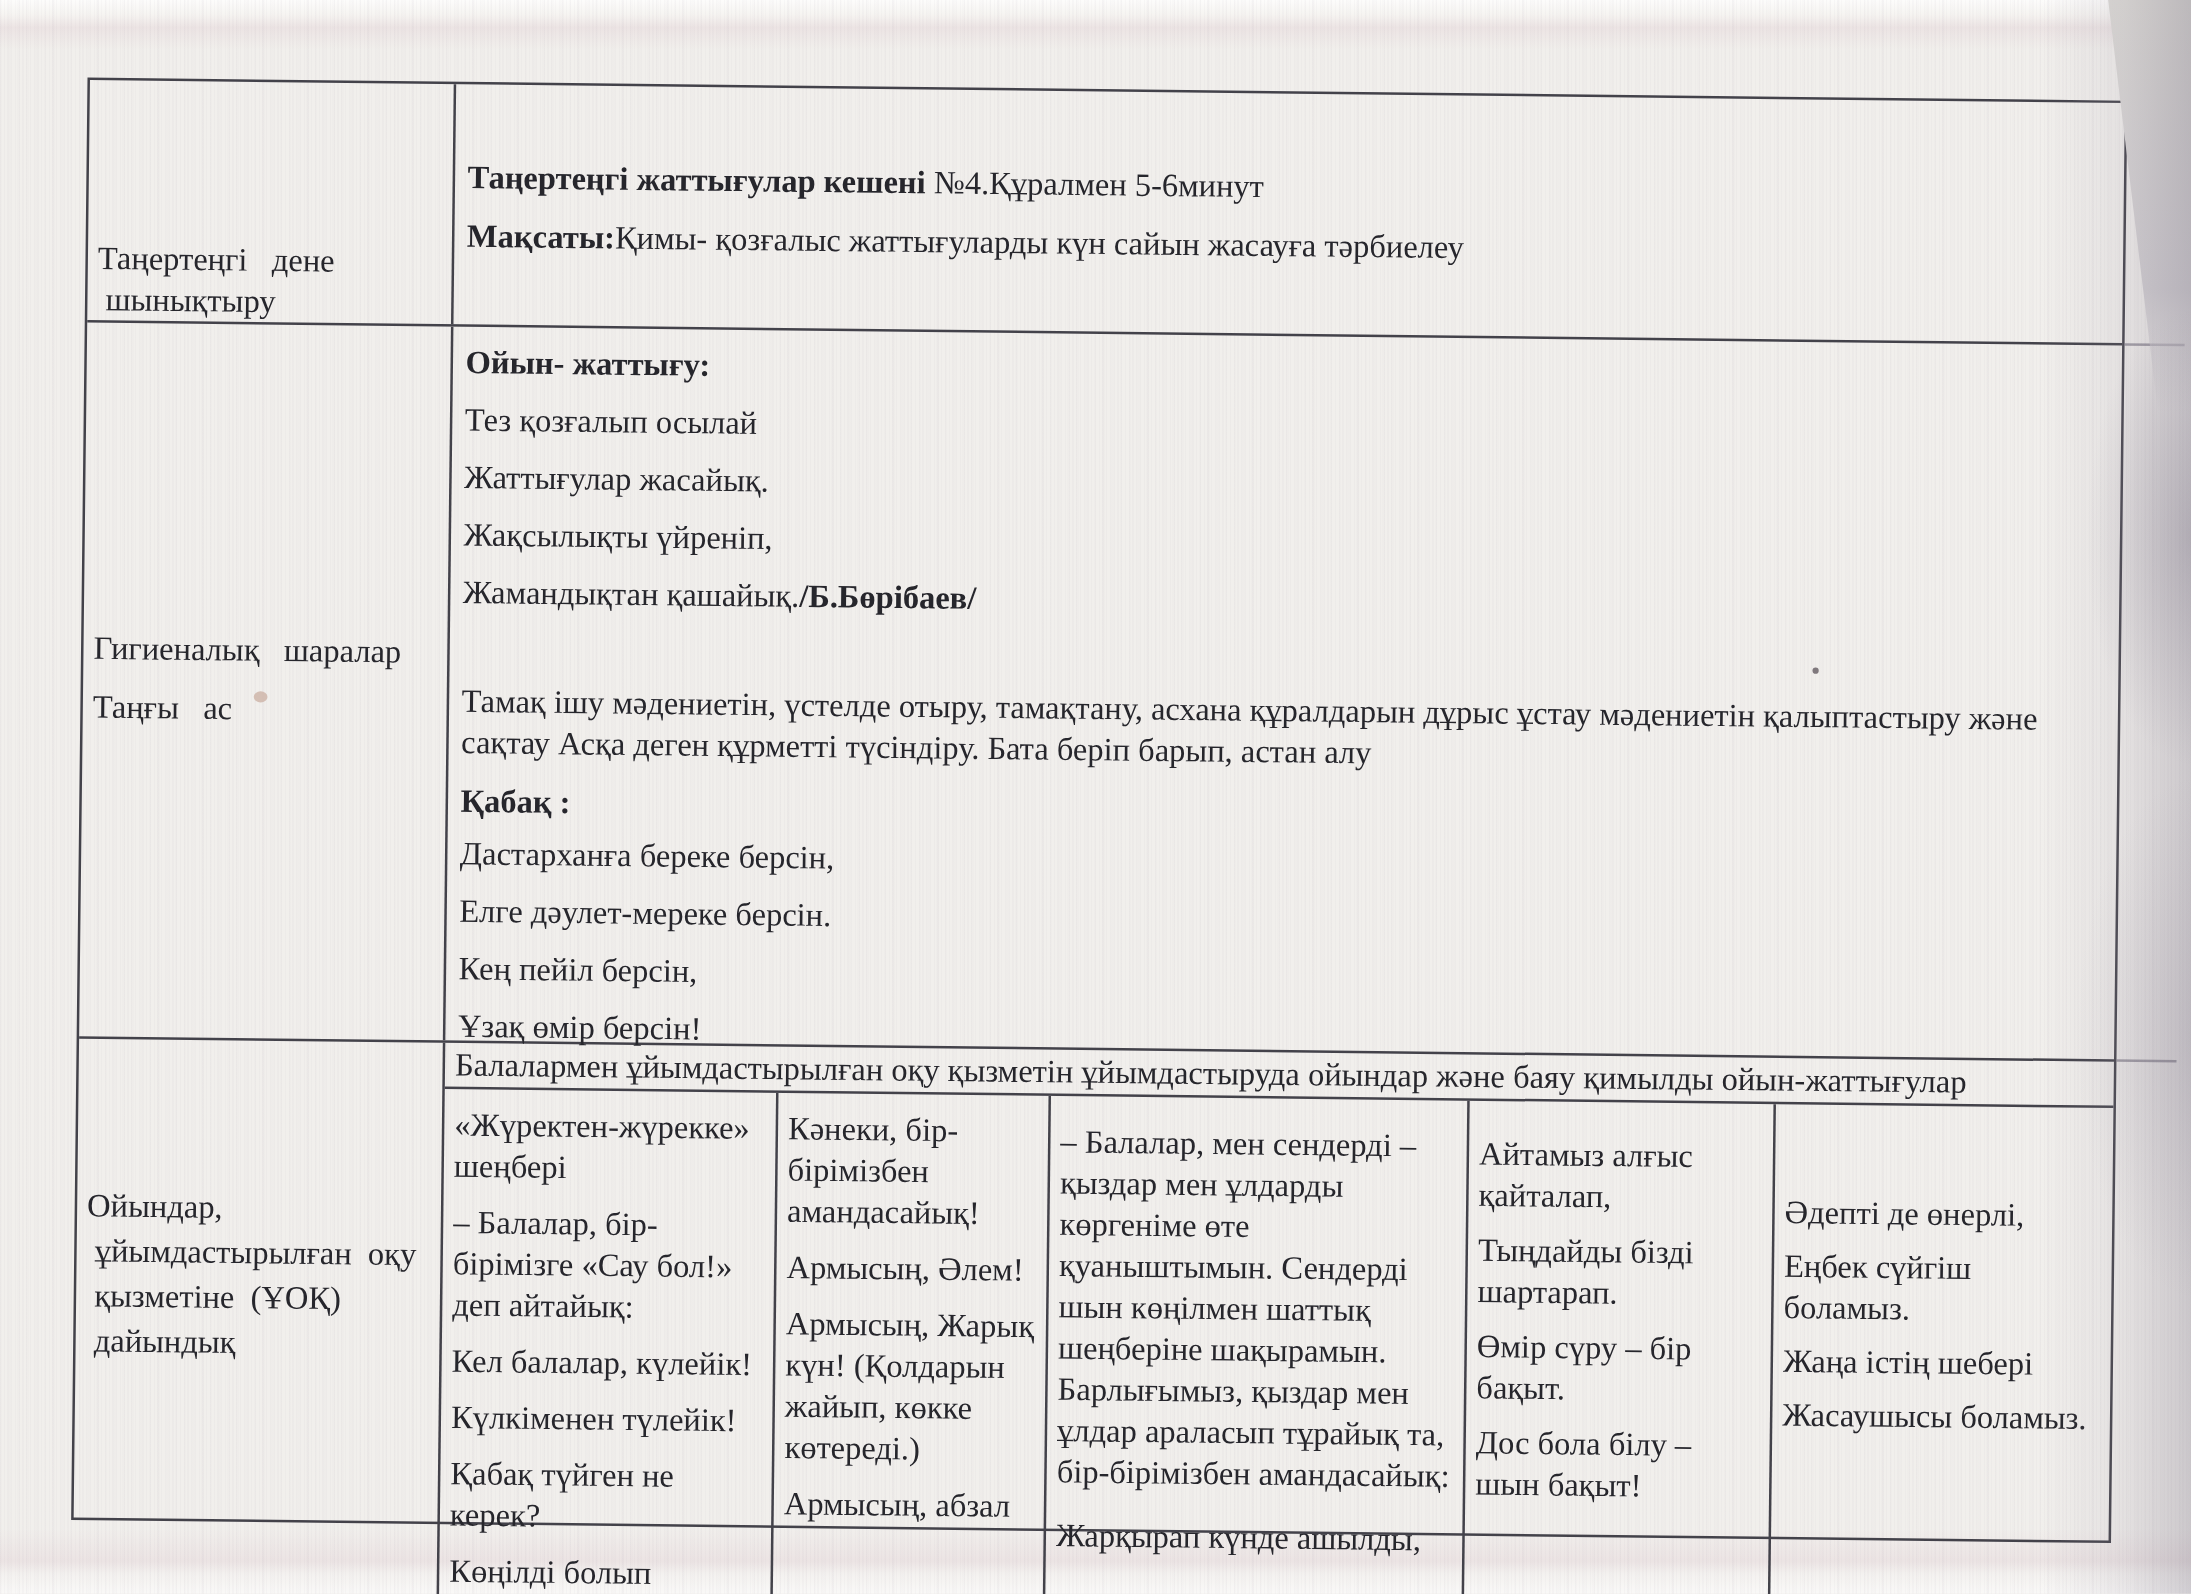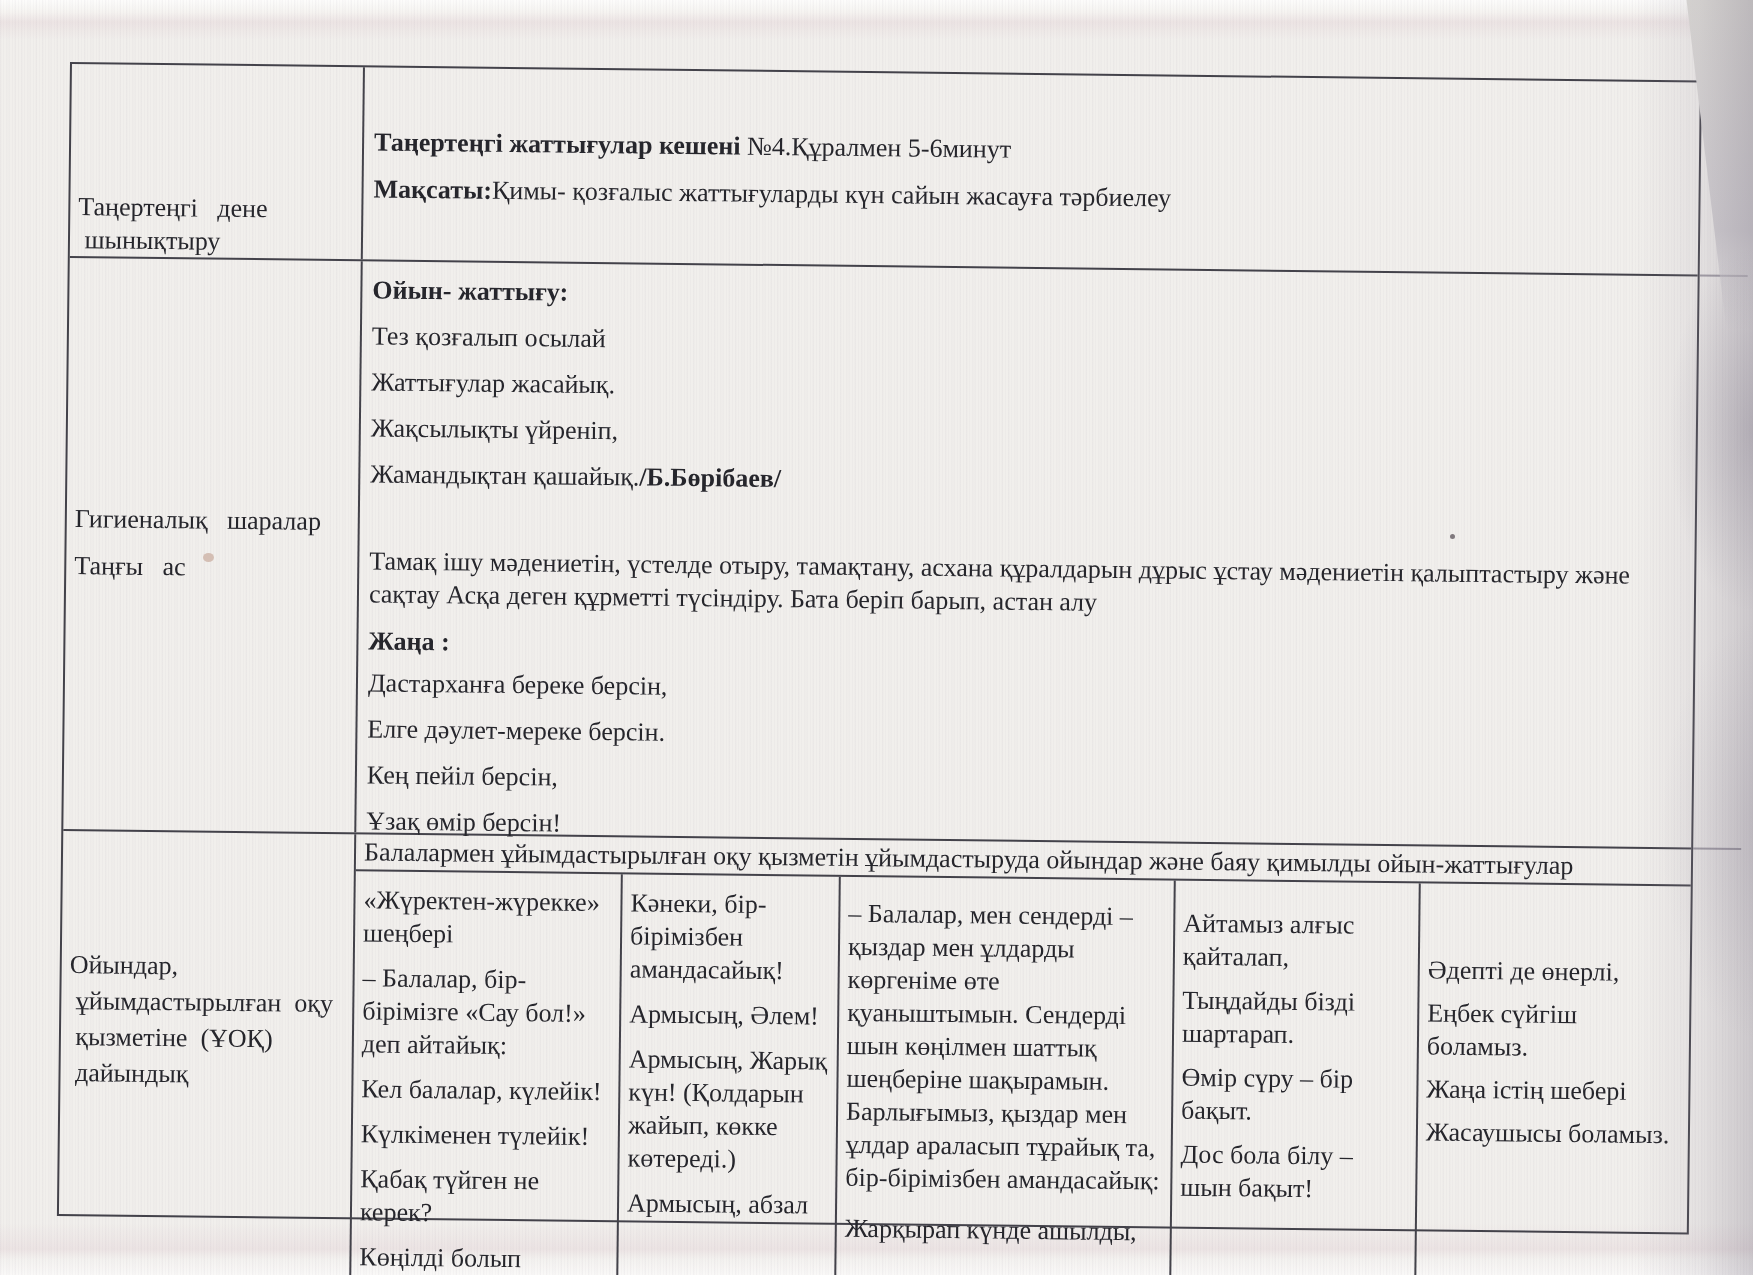--- a/index.html
+++ b/index.html
@@ -107,21 +107,21 @@
         <div class="pre">Гигиеналық   шаралар</div>
         <div class="pre l2">Таңғы   ас</div>
       </div>
       <div class="content-cell r2-content">
         <p><b>Ойын- жаттығу:</b></p>
         <p class="vline">Тез қозғалып осылай</p>
         <p class="vline">Жаттығулар жасайық.</p>
         <p class="vline">Жақсылықты үйреніп,</p>
         <p class="vline"><span>Жамандықтан қашайық.</span><b>/Б.Бөрібаев/</b></p>
         <p class="para">Тамақ ішу мәдениетін, үстелде отыру, тамақтану, асхана құралдарын дұрыс ұстау мәдениетін қалыптастыру және сақтау Асқа деген құрметті түсіндіру. Бата беріп барып, астан алу</p>
-        <p class="bhead"><b>Жаңа :</b></p>
+        <p class="bhead"><b>Қабақ :</b></p>
         <p class="bline1">Дастарханға береке берсін,</p>
         <p class="vline">Елге дәулет-мереке берсін.</p>
         <p class="vline">Кең пейіл берсін,</p>
         <p class="vline">Ұзақ өмір берсін!</p>
       </div>
       <span class="ext-line"></span>
     </div>
 
     <div class="trow row-3">
       <div class="label-cell r3-label">

